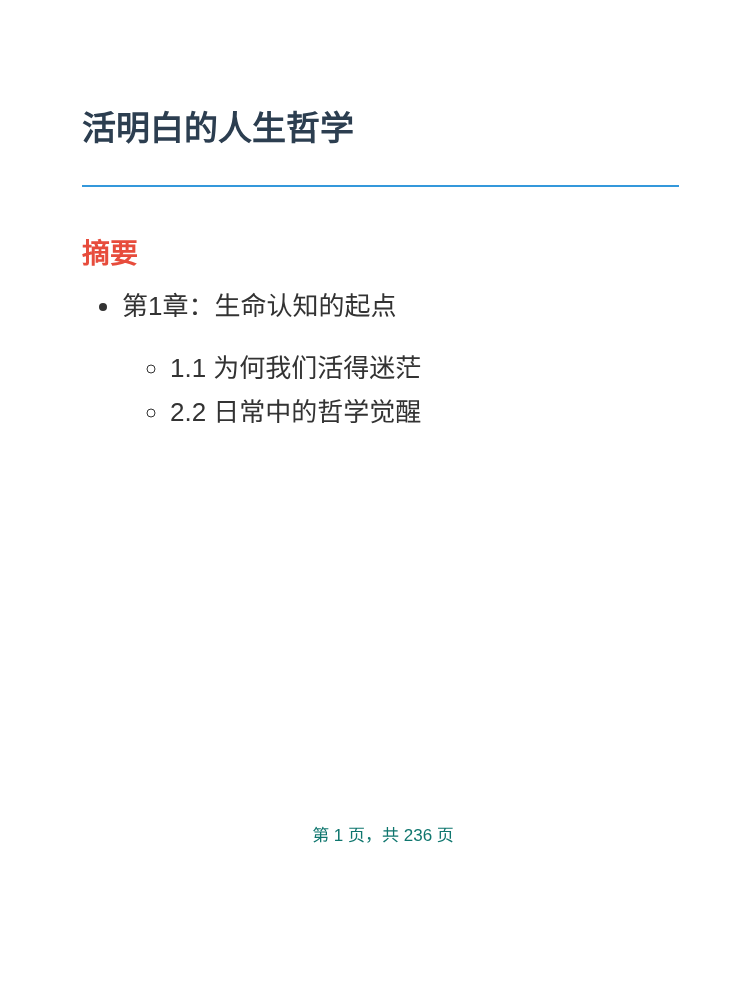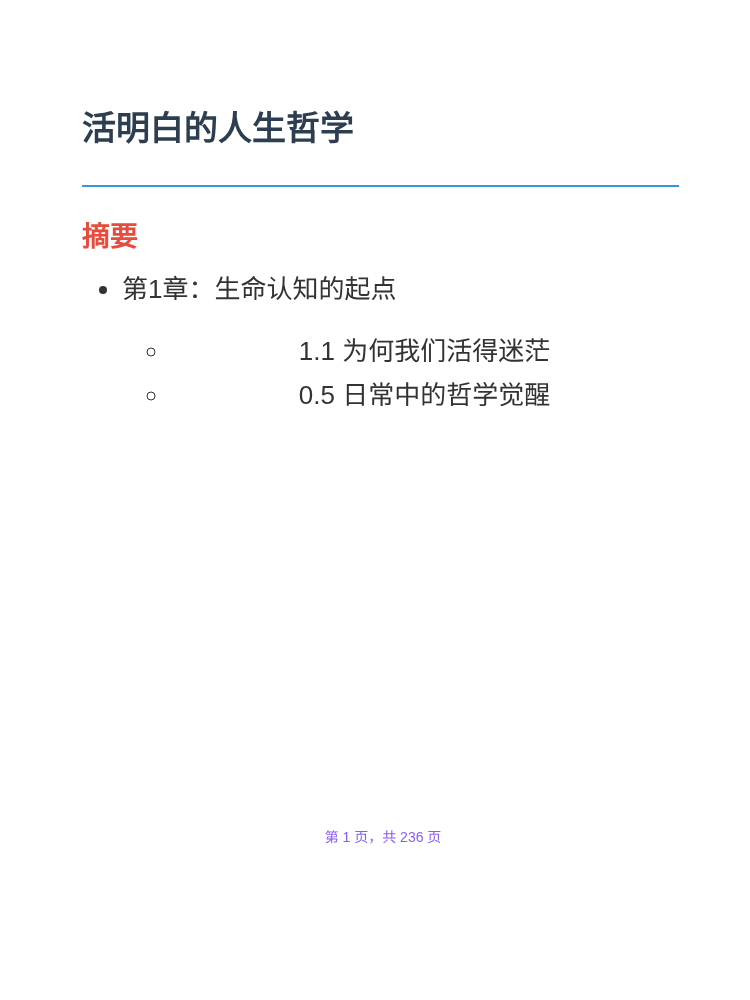--- a/index.html
+++ b/index.html
@@ -20,21 +20,21 @@
   .doc-title {
     margin: 0;
     font-size: 34px;
     line-height: 1.2;
     font-weight: 700;
     color: #2c3e50;
     padding-bottom: 36px;
     border-bottom: 2px solid #3498db;
   }
   .section-heading {
-    margin: 32px 0 0 0;
+    margin: 49px 0 0 0;
     font-size: 28px;
     line-height: 1.3;
     font-weight: 700;
     color: #e74c3c;
   }
   .abstract-body {
     margin: 25px 0 0 0;
     font-size: 26px;
     line-height: 40px;
     color: #333333;
@@ -48,30 +48,29 @@
     line-height: 40px;
     color: #333333;
   }
   .toc-list-l2 {
     margin: 22px 0 0 0;
     padding-left: 48px;
     list-style: circle;
   }
   .toc-list-l2 li {
     margin: 4px 0;
-    text-align: center;
   }
   .page-footer {
     position: absolute;
     left: 16px;
     right: 0;
     bottom: 30px;
     text-align: center;
-    font-size: 14px;
-    color: #8b5cf6;
+    font-size: 17px;
+    color: #0f766e;
   }
 </style>
 </head>
 <body>
 
 <div class="page">
 
   <h1 class="doc-title">活明白的人生哲学</h1>
 
   <h2 class="section-heading">摘要</h2>
@@ -79,21 +78,21 @@
 
 
   <ul class="toc-list-l1">
     <li>
       <span>第1章：生命认知的起点</span>
       <ul class="toc-list-l2">
         <li>
           <span>1.1 为何我们活得迷茫</span>
         </li>
         <li>
-          <span>0.5 日常中的哲学觉醒</span>
+          <span>2.2 日常中的哲学觉醒</span>
         </li>
       </ul>
     </li>
   </ul>
 
   <div class="page-footer">第 1 页，共 236 页</div>
 
 </div>
 
 </body></html>

